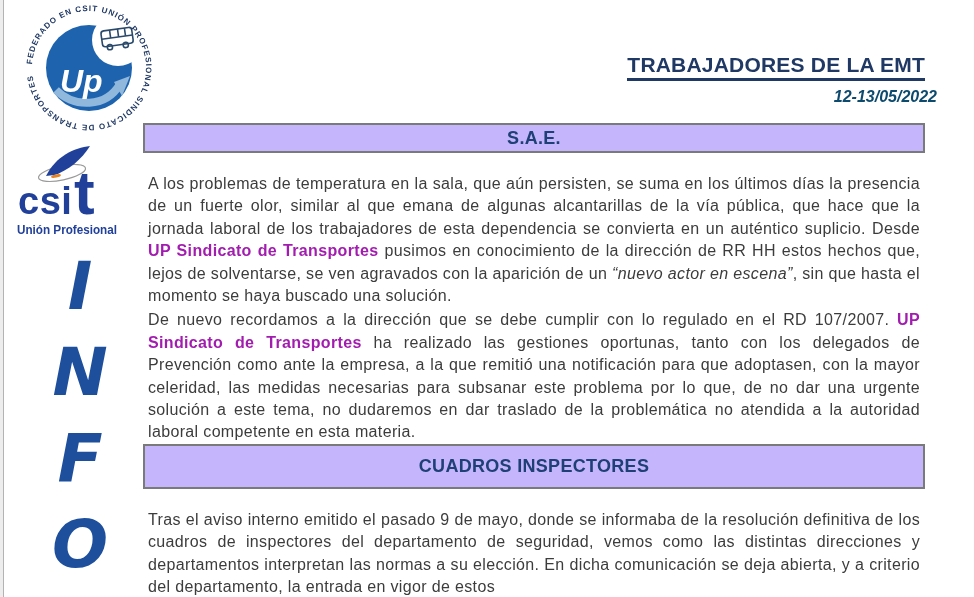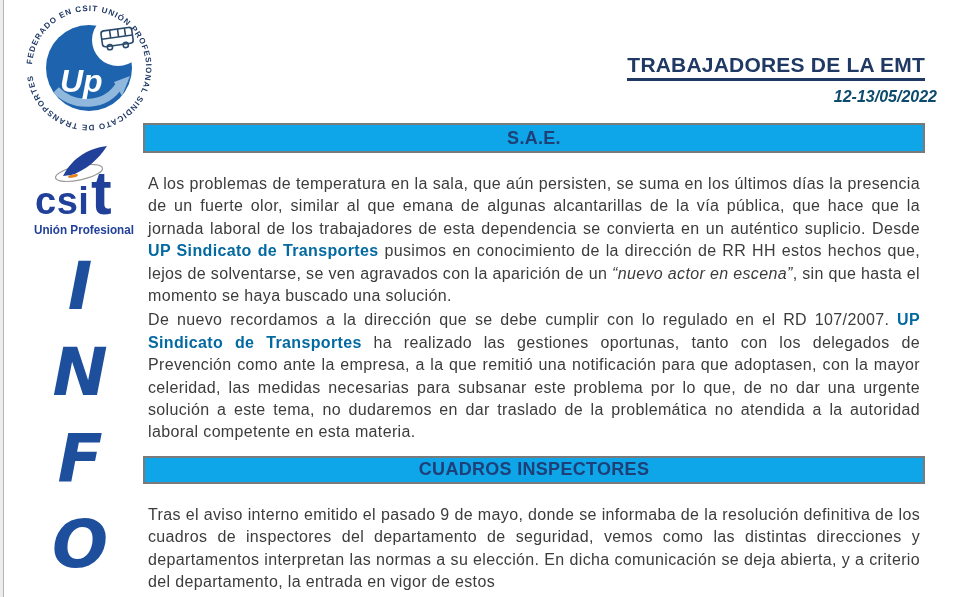--- a/index.html
+++ b/index.html
@@ -23,21 +23,21 @@
     border-right: 1px solid #b3b3b3;
   }
 
   
   .sidebar {
     position: absolute;
     left: 5px; top: 0;
     width: 140px; height: 597px;
   }
   .up-logo { position: absolute; left: 17px; top: 4px; width: 134px; height: 134px; }
-  .csit-logo { position: absolute; left: 28px; top: 146px; width: 104px; height: 112px; }
+  .csit-logo { position: absolute; left: 11px; top: 146px; width: 104px; height: 112px; }
   .info-vertical {
     position: absolute;
     left: 20px; top: 244px;
     width: 110px;
     text-align: center;
     color: #1e4f9d;
     font-family: "DejaVu Sans", sans-serif;
     font-weight: bold;
     font-style: italic;
     font-size: 66px;
@@ -73,39 +73,39 @@
     font-weight: bold;
     font-style: italic;
   }
   .section-box {
     margin-top: 17px;
     border: 2px solid #7a7a7a;
     height: 30px;
     display: flex;
     align-items: center;
     justify-content: center;
-    background: #0ea5e9;
+    background: #c4b5fd;
   }
   .section-box span {
     color: #1f3f77;
     font-size: 18px;
     font-weight: bold;
     letter-spacing: 0.3px;
   }
-  .section-box.cuadros { margin-top: 12px; height: 28px; }
+  .section-box.cuadros { margin-top: 0; height: 45px; }
   .body-text {
     margin: 20px 5px 0 5px;
     text-align: justify;
     color: #3c3c3c;
     font-size: 16px;
     line-height: 22.4px;
     letter-spacing: 0.35px;
   }
   .body-text.p2 { margin-top: 2px; }
-  .hl { color: #0369a1; font-weight: bold; }
+  .hl { color: #a21caf; font-weight: bold; }
   .quote { font-style: italic; }
 </style>
 </head>
 <body>
 
 <div class="page">
   <div class="left-edge"></div>
 
   <div class="sidebar">
 

